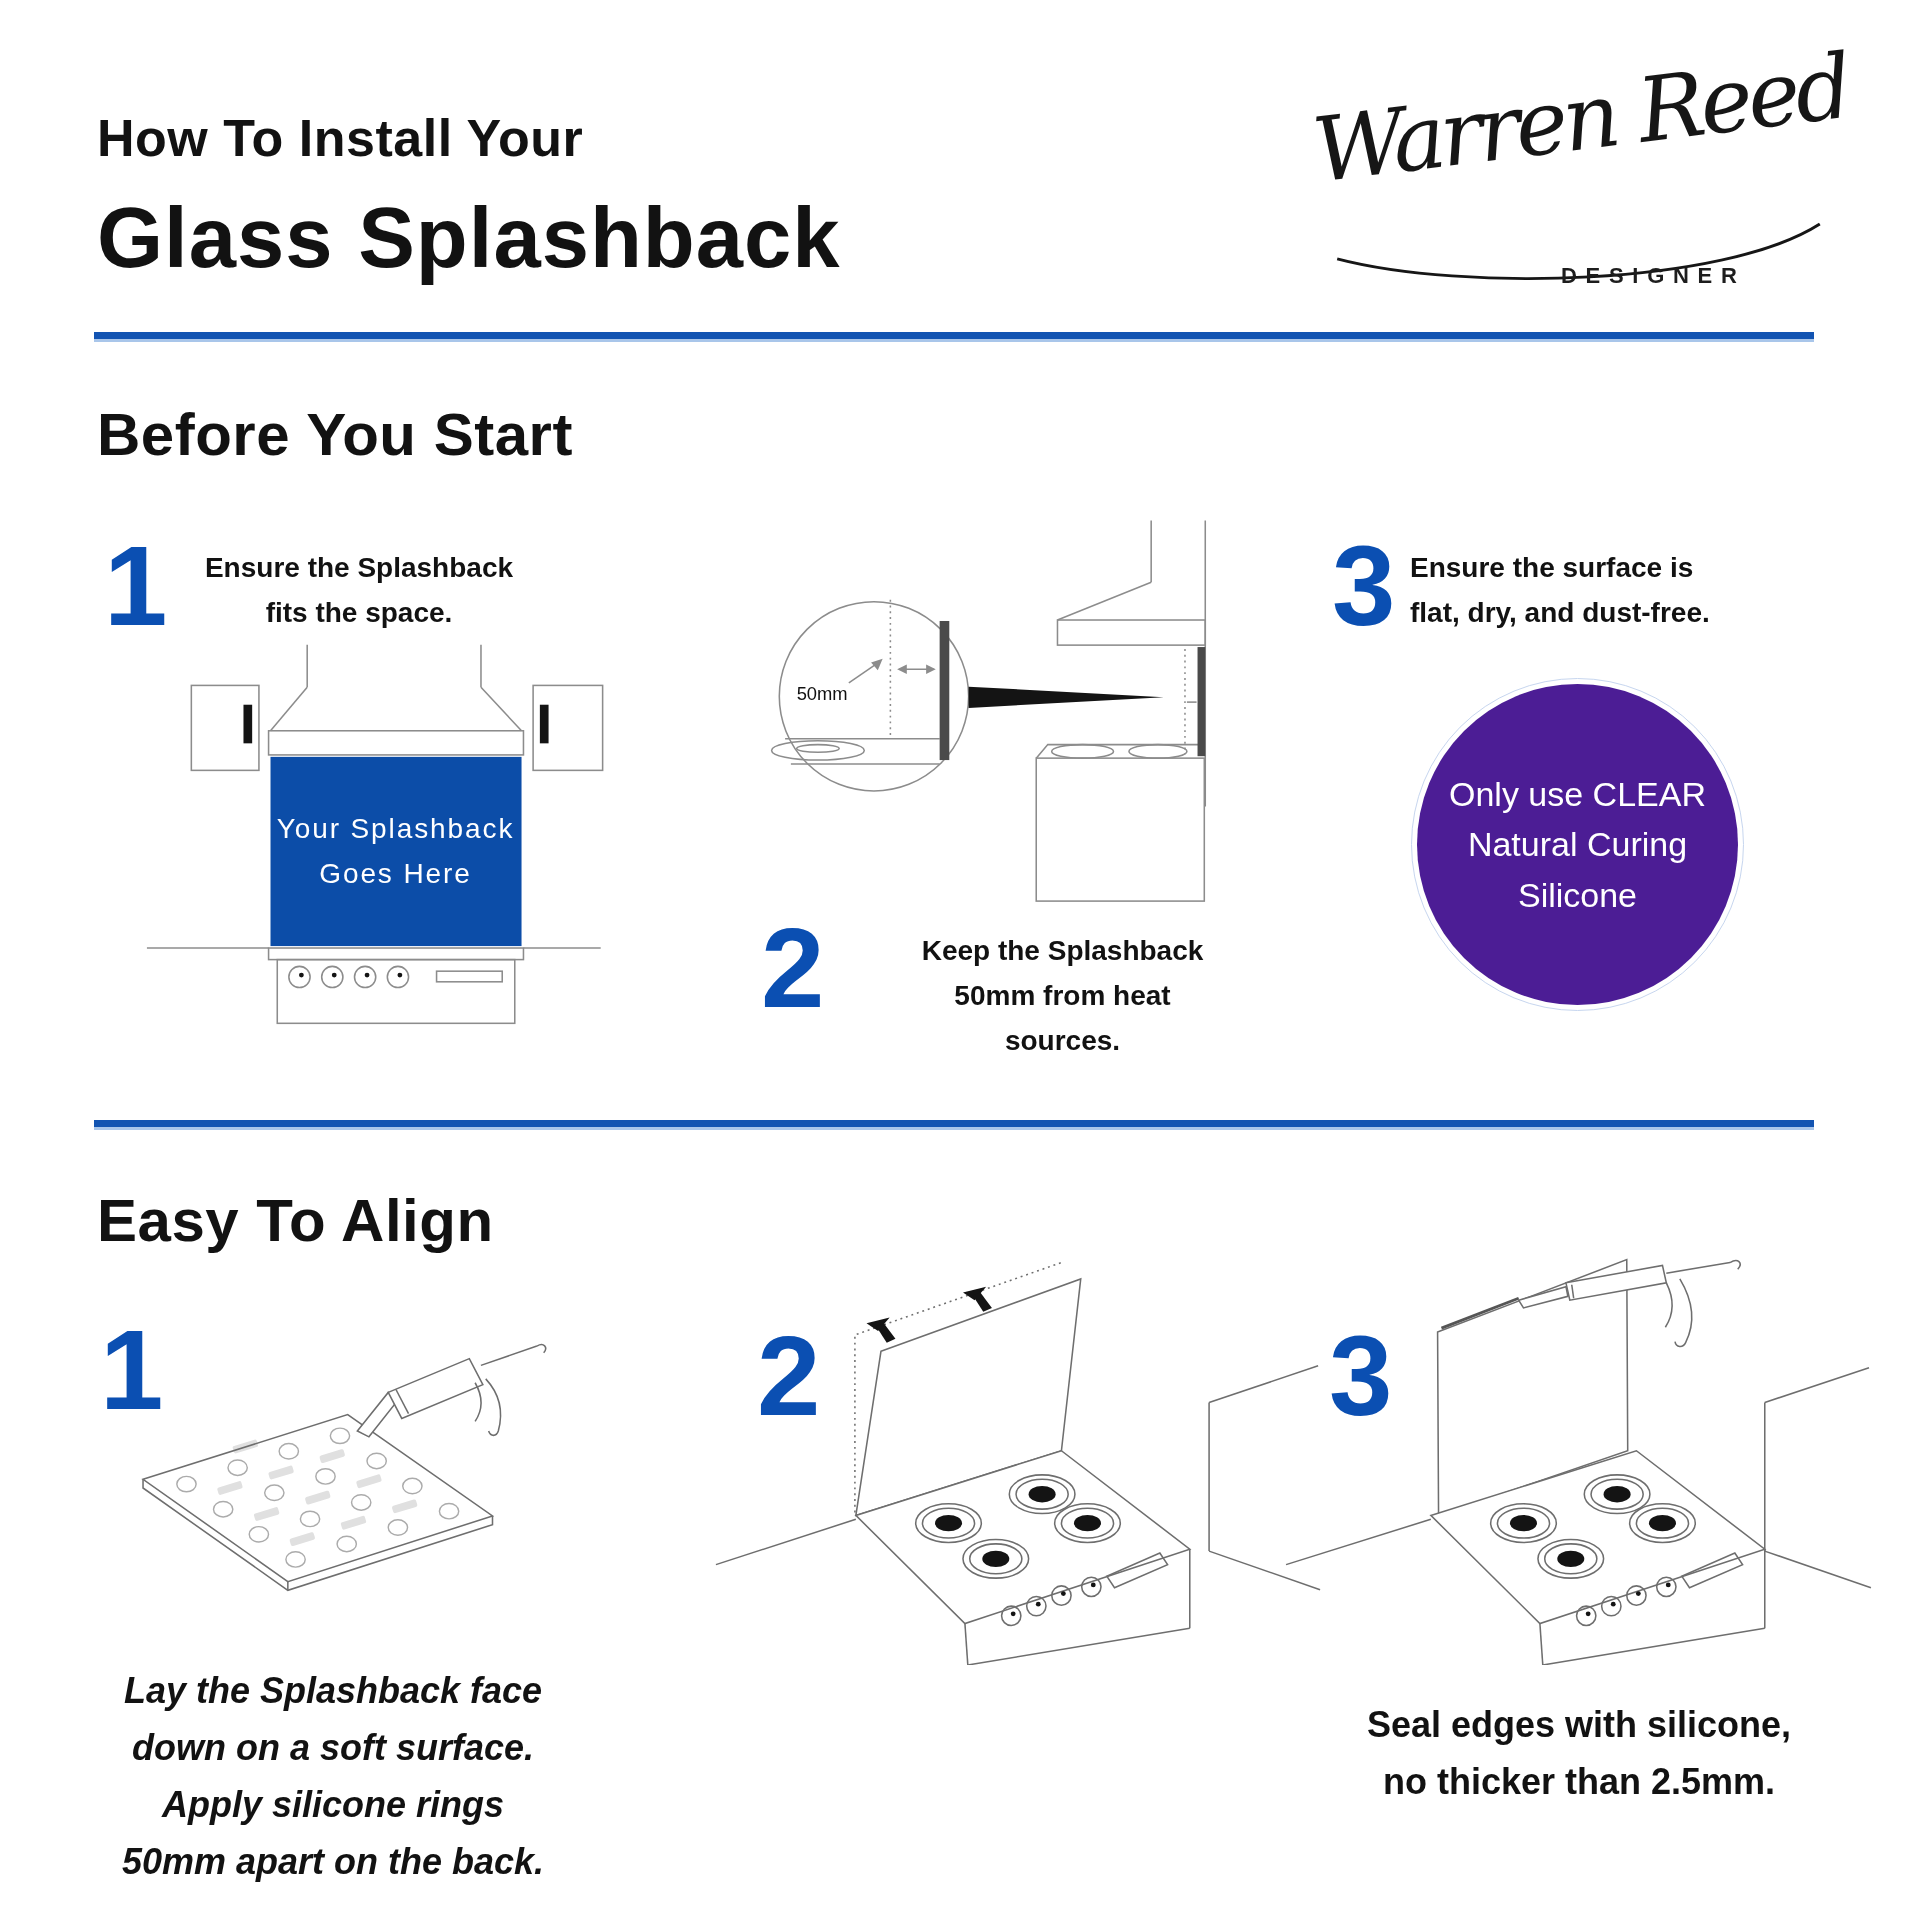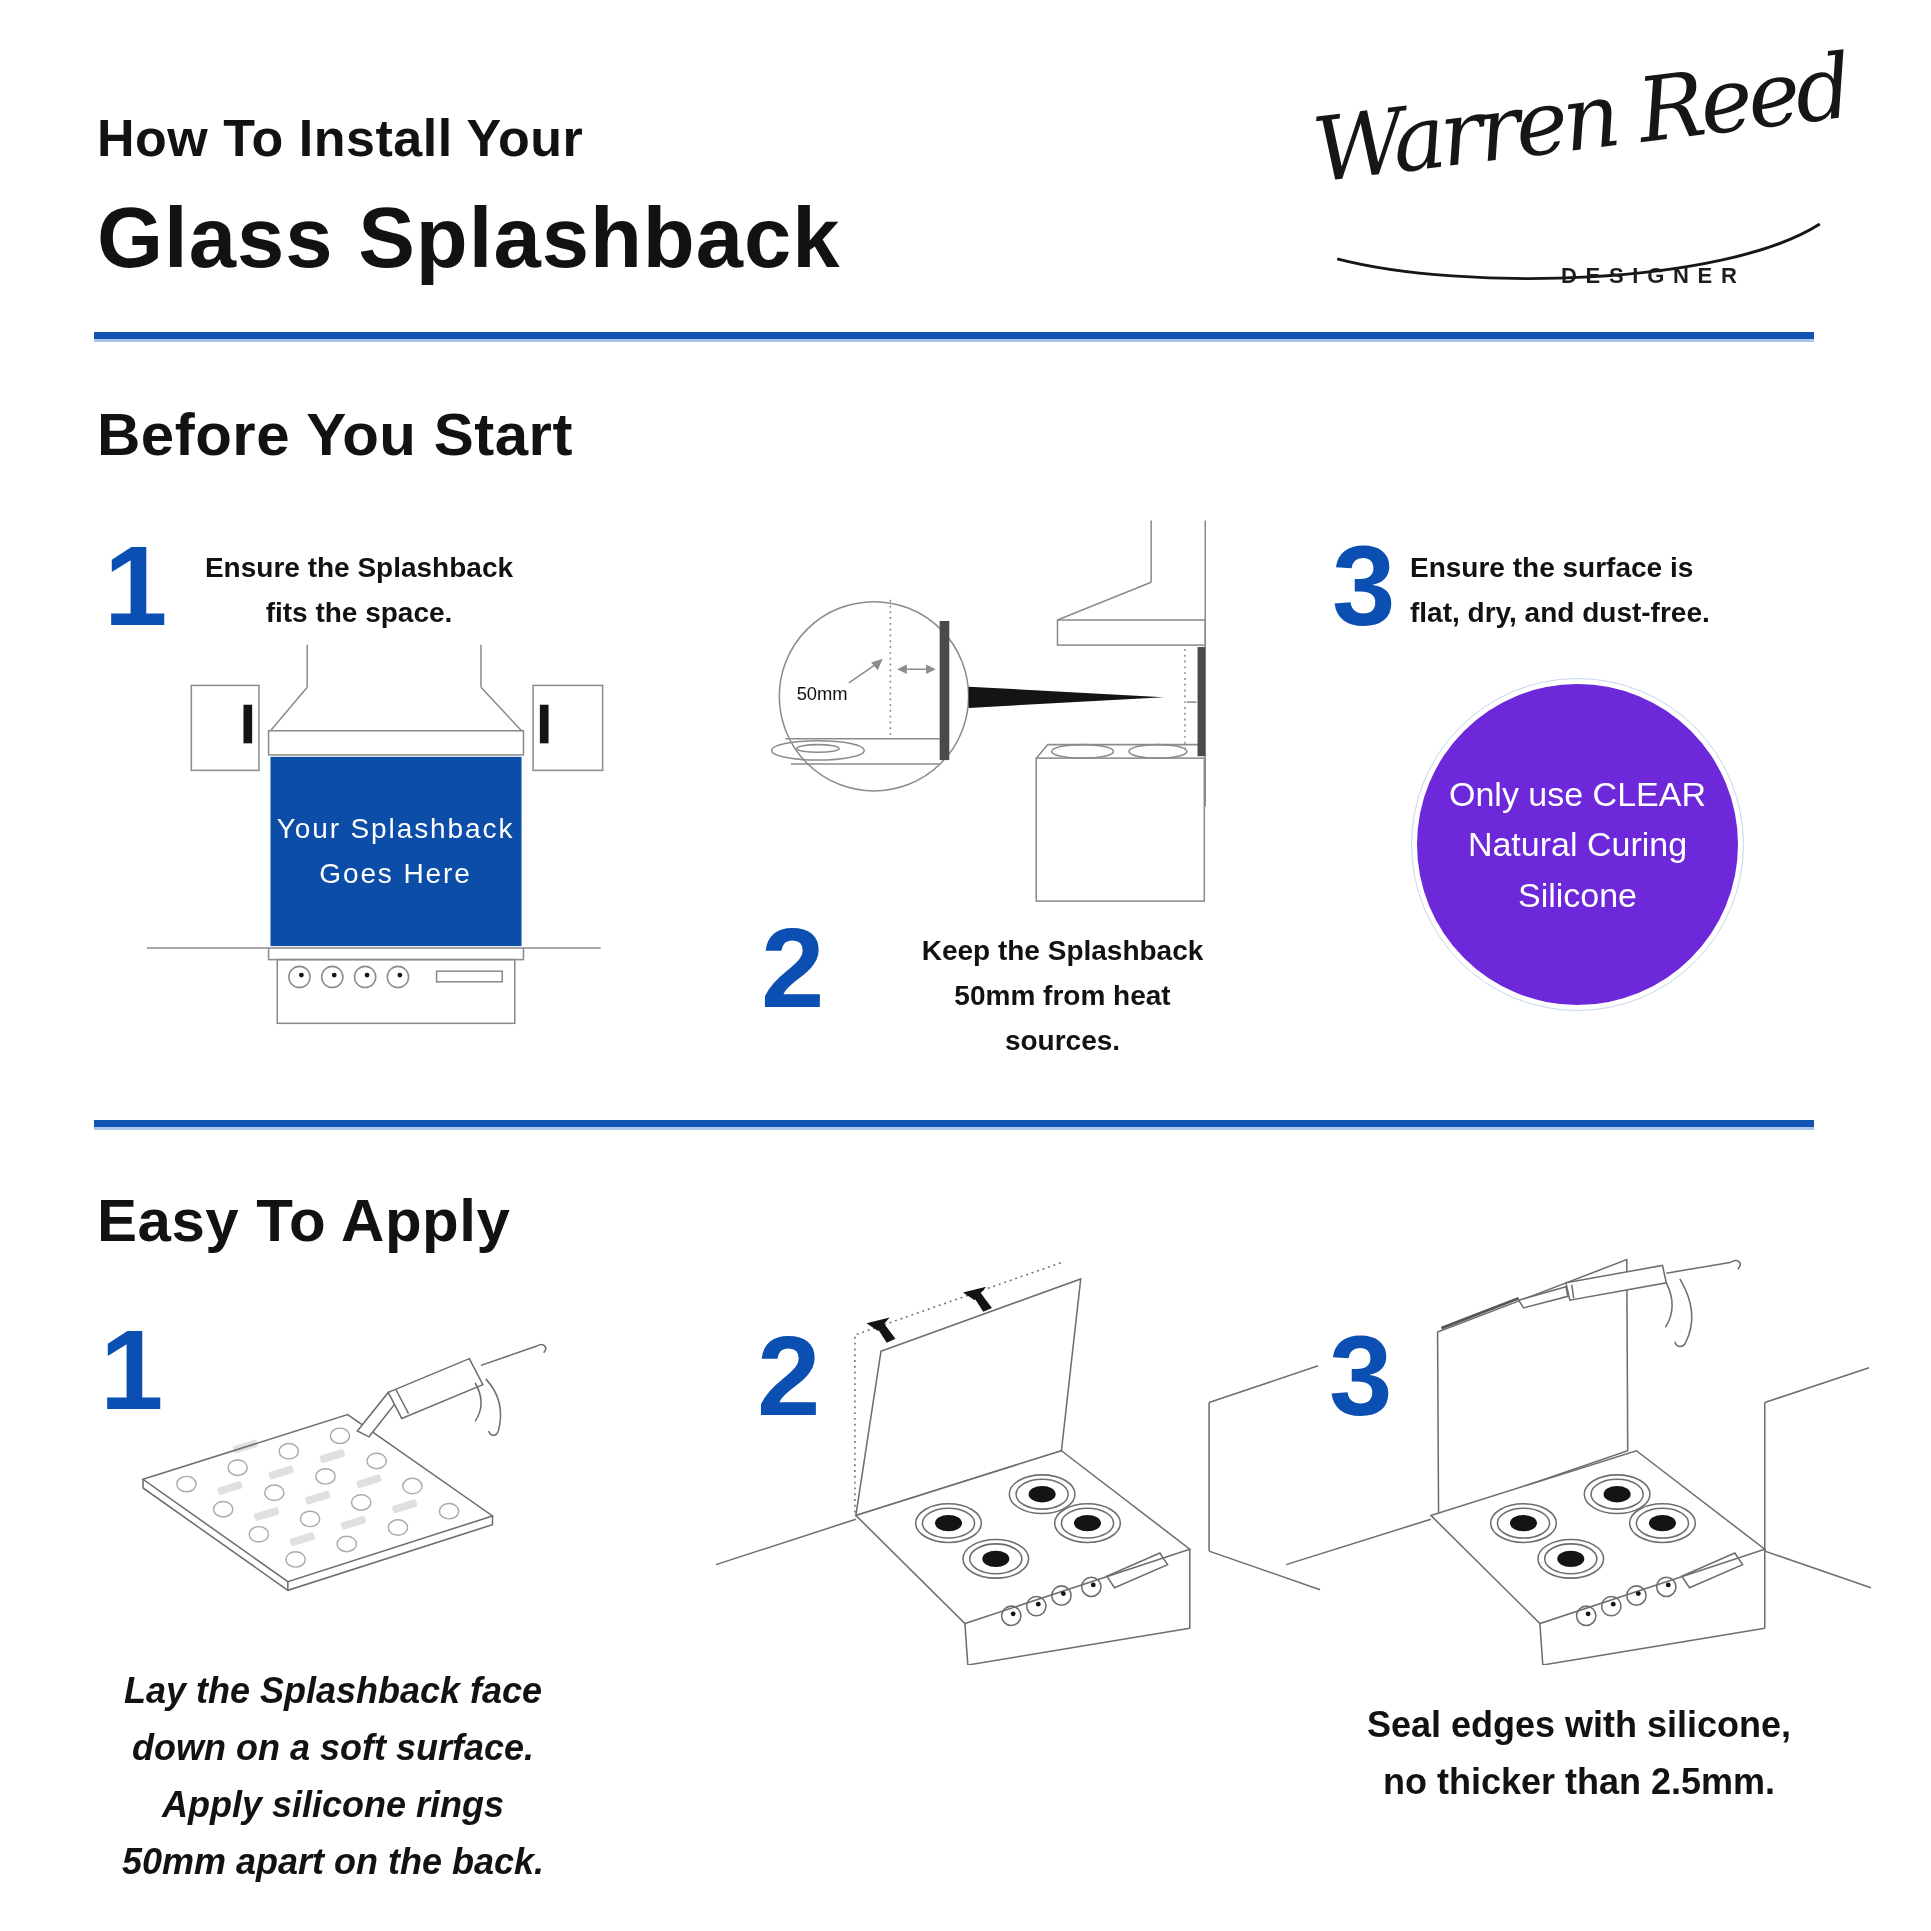--- a/index.html
+++ b/index.html
@@ -12,21 +12,21 @@
   .signature{position:absolute;left:5.8px;top:11.6px;font-family:"DejaVu Serif",serif;font-style:italic;font-size:89px;letter-spacing:-4.8px;color:#161616;transform:rotate(-7deg);transform-origin:left center;white-space:nowrap;}
   .designer{position:absolute;left:253px;top:176px;font-size:22px;letter-spacing:8.7px;color:#1d1d1d;font-weight:bold;}
   .divider{left:94px;width:1720px;height:9.7px;background:linear-gradient(180deg,#1254B2 0%,#1254B2 68%,#A9C6EA 68%,#A9C6EA 100%);}
   .d1{top:332px;} .d2{top:1120px;}
   .secheading{font-size:60px;font-weight:700;letter-spacing:0.5px;}
   .h-before{left:97px;top:400px;} .h-apply{left:97px;top:1186px;}
   .stepnum{font-size:114px;font-weight:700;color:#0B4FB2;line-height:1;}
   .steplabel{font-size:28px;font-weight:700;line-height:1.6;white-space:pre-line;}
   .center{text-align:center;}
   .caption{font-size:36px;font-weight:700;line-height:1.58;text-align:center;white-space:pre-line;}
-  .circle-note{left:1417px;top:684px;width:321px;height:321px;border-radius:50%;background:#6d28d9;outline:1.9px solid #C7D6EF;outline-offset:5.8px;display:flex;align-items:center;justify-content:center;text-align:center;color:#fff;font-size:34px;line-height:1.48;white-space:pre-line;}
+  .circle-note{left:1417px;top:684px;width:321px;height:321px;border-radius:50%;background:#4c1d95;outline:1.9px solid #C7D6EF;outline-offset:5.8px;display:flex;align-items:center;justify-content:center;text-align:center;color:#fff;font-size:34px;line-height:1.48;white-space:pre-line;}
   .sb-overlay{left:270px;top:757px;width:251px;height:189px;display:flex;align-items:center;justify-content:center;text-align:center;color:#fff;font-size:28px;letter-spacing:1.9px;line-height:1.6;white-space:pre-line;font-weight:400;}
   svg{display:block;}
   .ln{stroke:#8C8C8C;stroke-width:1.6;fill:none;}
   .ln2{stroke:#6E6E6E;stroke-width:1.6;fill:none;}
   .lnw{stroke:#6E6E6E;stroke-width:1.6;fill:#ffffff;}
   .dark{fill:#4A4A4A;stroke:none;}
   .blk{fill:#141414;stroke:none;}
   .dash{stroke-dasharray:2 4;}
 </style>
 </head>
@@ -133,21 +133,21 @@
   <div class="abs stepnum" style="left:1332px;top:529px;">3</div>
   <div class="abs steplabel" style="left:1410px;top:546px;width:463px;">Ensure the surface is
 flat, dry, and dust-free.</div>
 
   <div class="abs circle-note">Only use CLEAR
 Natural Curing
 Silicone</div>
 
   <div class="abs divider d2"></div>
 
-  <div class="abs secheading h-apply">Easy To Apply</div>
+  <div class="abs secheading h-apply">Easy To Align</div>
 
   <div class="abs stepnum" style="left:100px;top:1313px;">1</div>
   <div class="abs stepnum" style="left:757px;top:1319px;">2</div>
   <div class="abs stepnum" style="left:1329px;top:1319px;">3</div>
 
   <svg class="abs" style="left:116px;top:1342px;" width="502" height="319" viewBox="0 0 520 330">
     <g>
       <rect x="105" y="147" width="26" height="8" rx="2" fill="#E0E0E0" transform="rotate(-17 118 151)"></rect>
       <rect x="158" y="131" width="26" height="8" rx="2" fill="#E0E0E0" transform="rotate(-17 171 135)"></rect>
       <rect x="211" y="114" width="26" height="8" rx="2" fill="#E0E0E0" transform="rotate(-17 224 118)"></rect>

